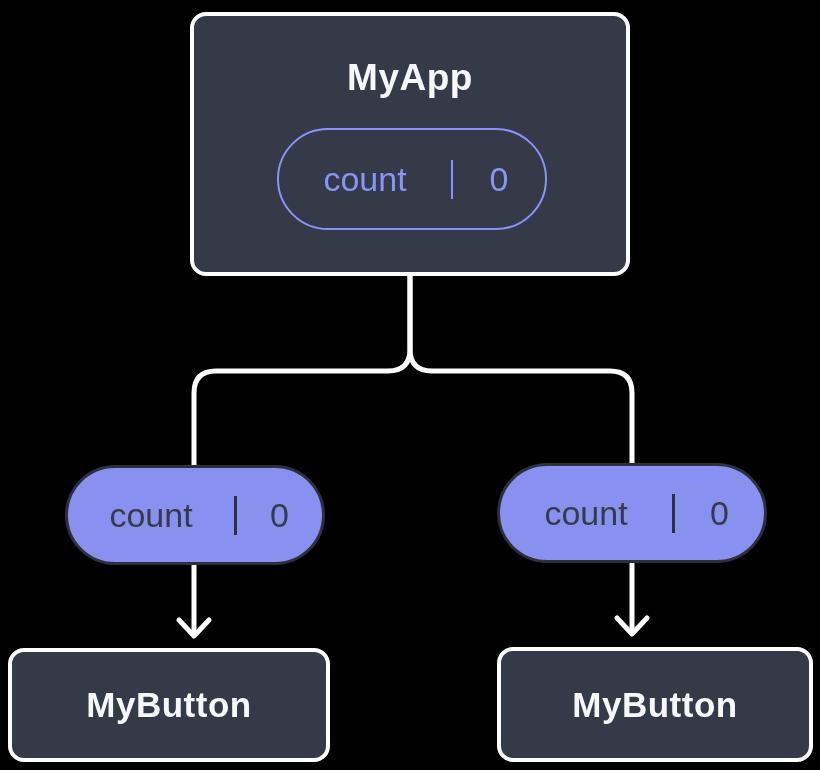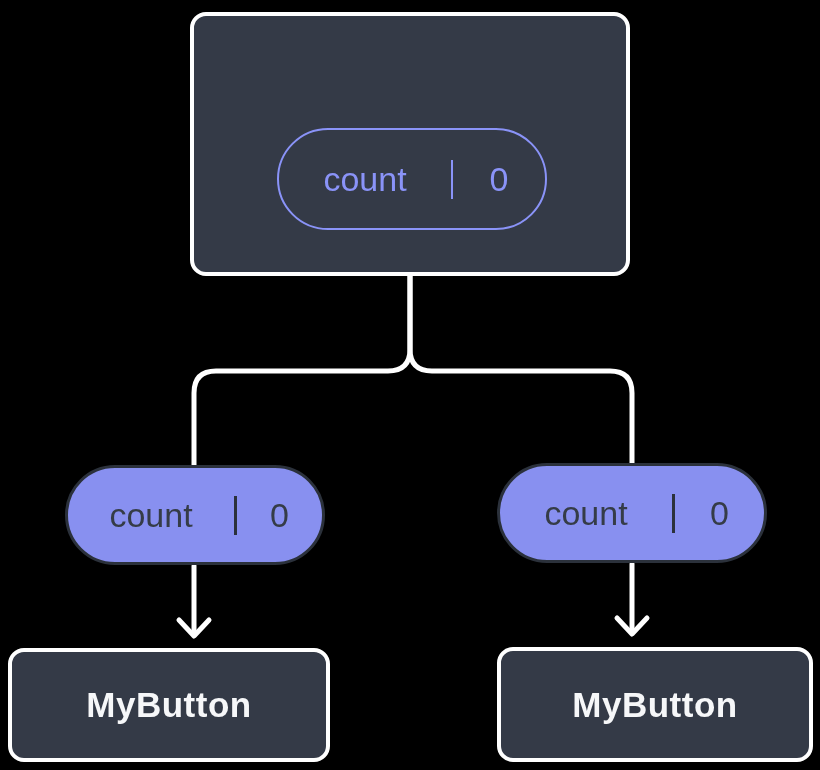--- a/index.html
+++ b/index.html
@@ -114,20 +114,21 @@
       <path class="wire" d="M194 566 V632"></path>
       <path class="wire" d="M179 620 L194 636 L209 620"></path>
     </g>
     <g>
       <path class="wire" d="M632 564 V630"></path>
       <path class="wire" d="M617 618 L632 634 L647 618"></path>
     </g>
   </svg>
 
   <div class="node root">
+    <div class="node-title">MyApp</div>
     <div class="pill outline">
       <span class="pill-label">count</span>
       <span class="pill-value">0</span>
     </div>
   </div>
 
   <div class="pill filled pill-left">
     <span class="pill-label">count</span>
     <span class="pill-value">0</span>
   </div>

